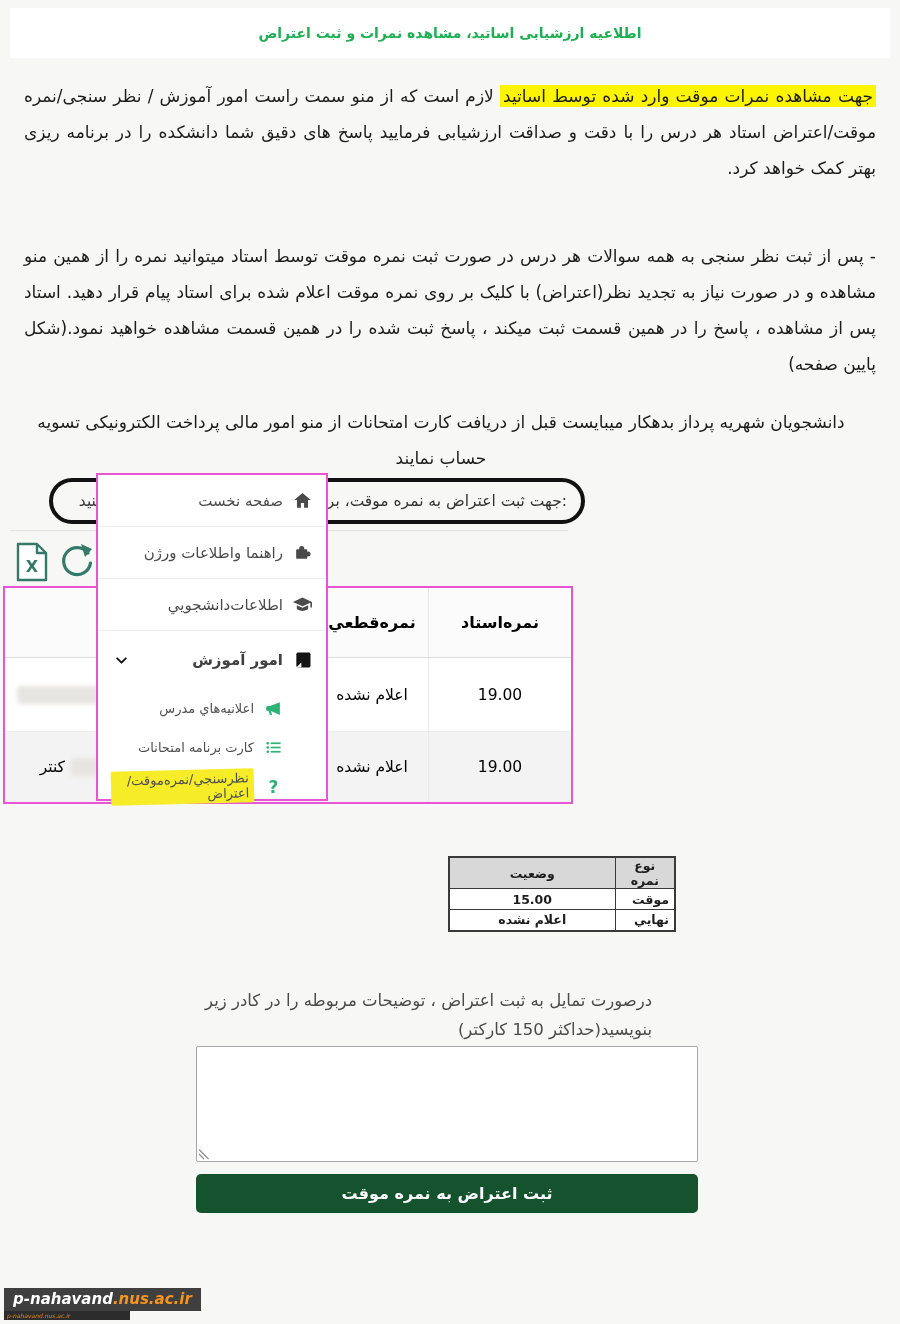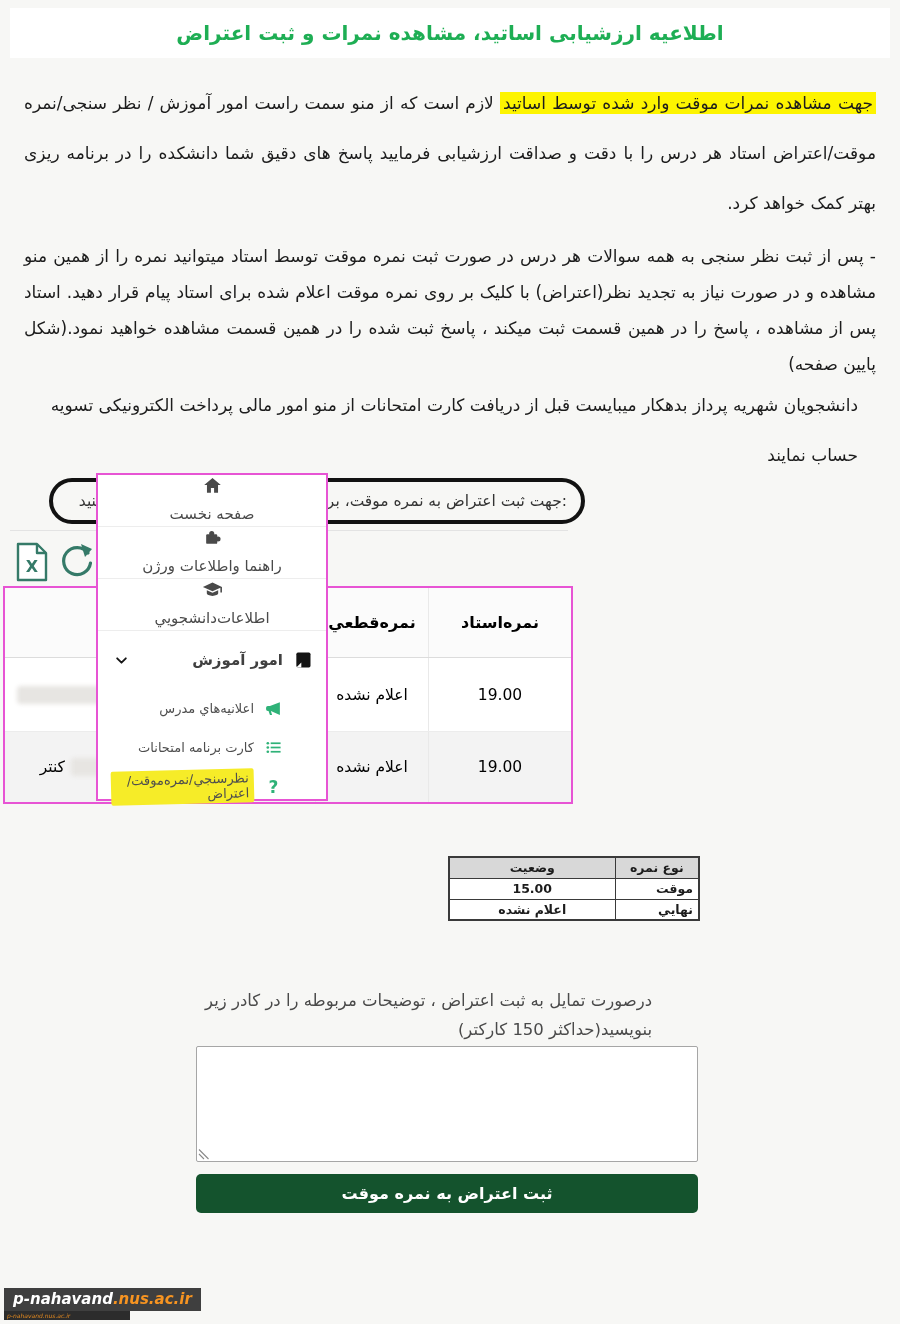--- a/index.html
+++ b/index.html
@@ -6,30 +6,30 @@
   body { background:#e9e9e9; font-family:"DejaVu Sans", sans-serif; }
   .page {
     position:relative; width:900px; height:1324px; margin:0 auto;
     background:#f7f7f5; overflow:hidden; direction:rtl;
   }
   
   .title-box {
     position:absolute; left:10px; top:8px; width:880px; height:50px;
     background:#ffffff; display:flex; align-items:center; justify-content:center;
   }
-  .title-box h1 { font-size:20px; font-weight:bold; color:#1eae54; }
-
-  
-  .para { position:absolute; right:24px; left:24px; font-size:17px; color:#1c1c1c; line-height:50px; }
+  .title-box h1 { font-size:14px; font-weight:bold; color:#1eae54; }
+
+  
+  .para { position:absolute; right:24px; left:24px; font-size:17px; color:#1c1c1c; line-height:36px; }
   .p1 { top:78px; text-align:justify; }
   .hl { background:#fdf400; padding:1px 3px; }
   .red-note { top:160px; text-align:center; color:#ed1c24; font-weight:bold; line-height:39px; padding:0 18px; }
   .p2 { top:238px; text-align:justify; line-height:36px; }
   .p3 { top:348px; text-align:right; }
-  .p4 { top:380px; text-align:right; padding-right:18px; }
+  .p4 { top:404px; text-align:center; padding-right:18px; }
 
   
   .shot { position:absolute; left:10px; top:470px; width:880px; height:350px; }
 
   .callout {
     position:absolute; right:305px; top:8px; width:536px; height:46px;
     border:4px solid #121212; border-radius:24px;
     display:flex; align-items:center; padding:0 14px;
     font-size:15.5px; color:#333; background:transparent; z-index:3;
   }
@@ -59,34 +59,34 @@
 
   
   .menu {
     position:absolute; left:86px; top:3px; width:232px; height:328px;
     background:#ffffff; border:2px solid #e754d4; z-index:5;
   }
   .m-item {
     display:flex; align-items:center; gap:9px; padding:0 13px;
     height:52px; font-size:15px; color:#4a4a4a; cursor:pointer;
   }
-  .m-sep { border-bottom:1px solid #ededed;flex-direction:column; }
+  .m-sep { border-bottom:1px solid #ededed; }
   .m-item.m-main-active { height:58px; font-weight:bold; color:#404040; }
   .m-item .grow { flex:1; }
   .m-sub { height:39px; padding-right:42px; font-size:13px; color:#4e4e4e; }
   .m-ico { width:21px; height:21px; flex:0 0 auto; display:flex; align-items:center; justify-content:center; }
   .q-glyph { color:#2fb278; font-weight:bold; font-size:17px; }
   .hl-menu { background:#f6ec28; padding:2px 5px; display:inline-block; transform:rotate(-1.5deg); border-radius:2px; }
 
   
   .status-tbl { position:absolute; left:448px; top:856px; border-collapse:collapse; direction:rtl; font-size:12.5px; font-weight:bold; color:#1c1c1c; background:#fff; }
   .status-tbl td, .status-tbl th { border:1px solid #3a3a3a; height:21px; padding:0 5px; }
   .status-tbl { border:2px solid #3a3a3a; }
   .status-tbl th { background:#d8d8d8; }
-  .col-type { width:84px; text-align:right;margin-top:36px; }
+  .col-type { width:60px; text-align:right;margin-top:36px; }
   .col-status { width:166px; text-align:center; }
   th.col-type { text-align:center; }
 
   
   .form-label { position:absolute; left:196px; top:986px; width:456px; text-align:right; font-size:16.5px; color:#4a4a4a; line-height:29px; }
   .objection-textarea {
     position:absolute; left:196px; top:1046px; width:502px; height:116px;
     border:1px solid #a6a6a6; border-radius:2px; background:#fff; resize:none;
     font-family:"DejaVu Sans", sans-serif; font-size:14px; padding:6px; direction:rtl;
   }

